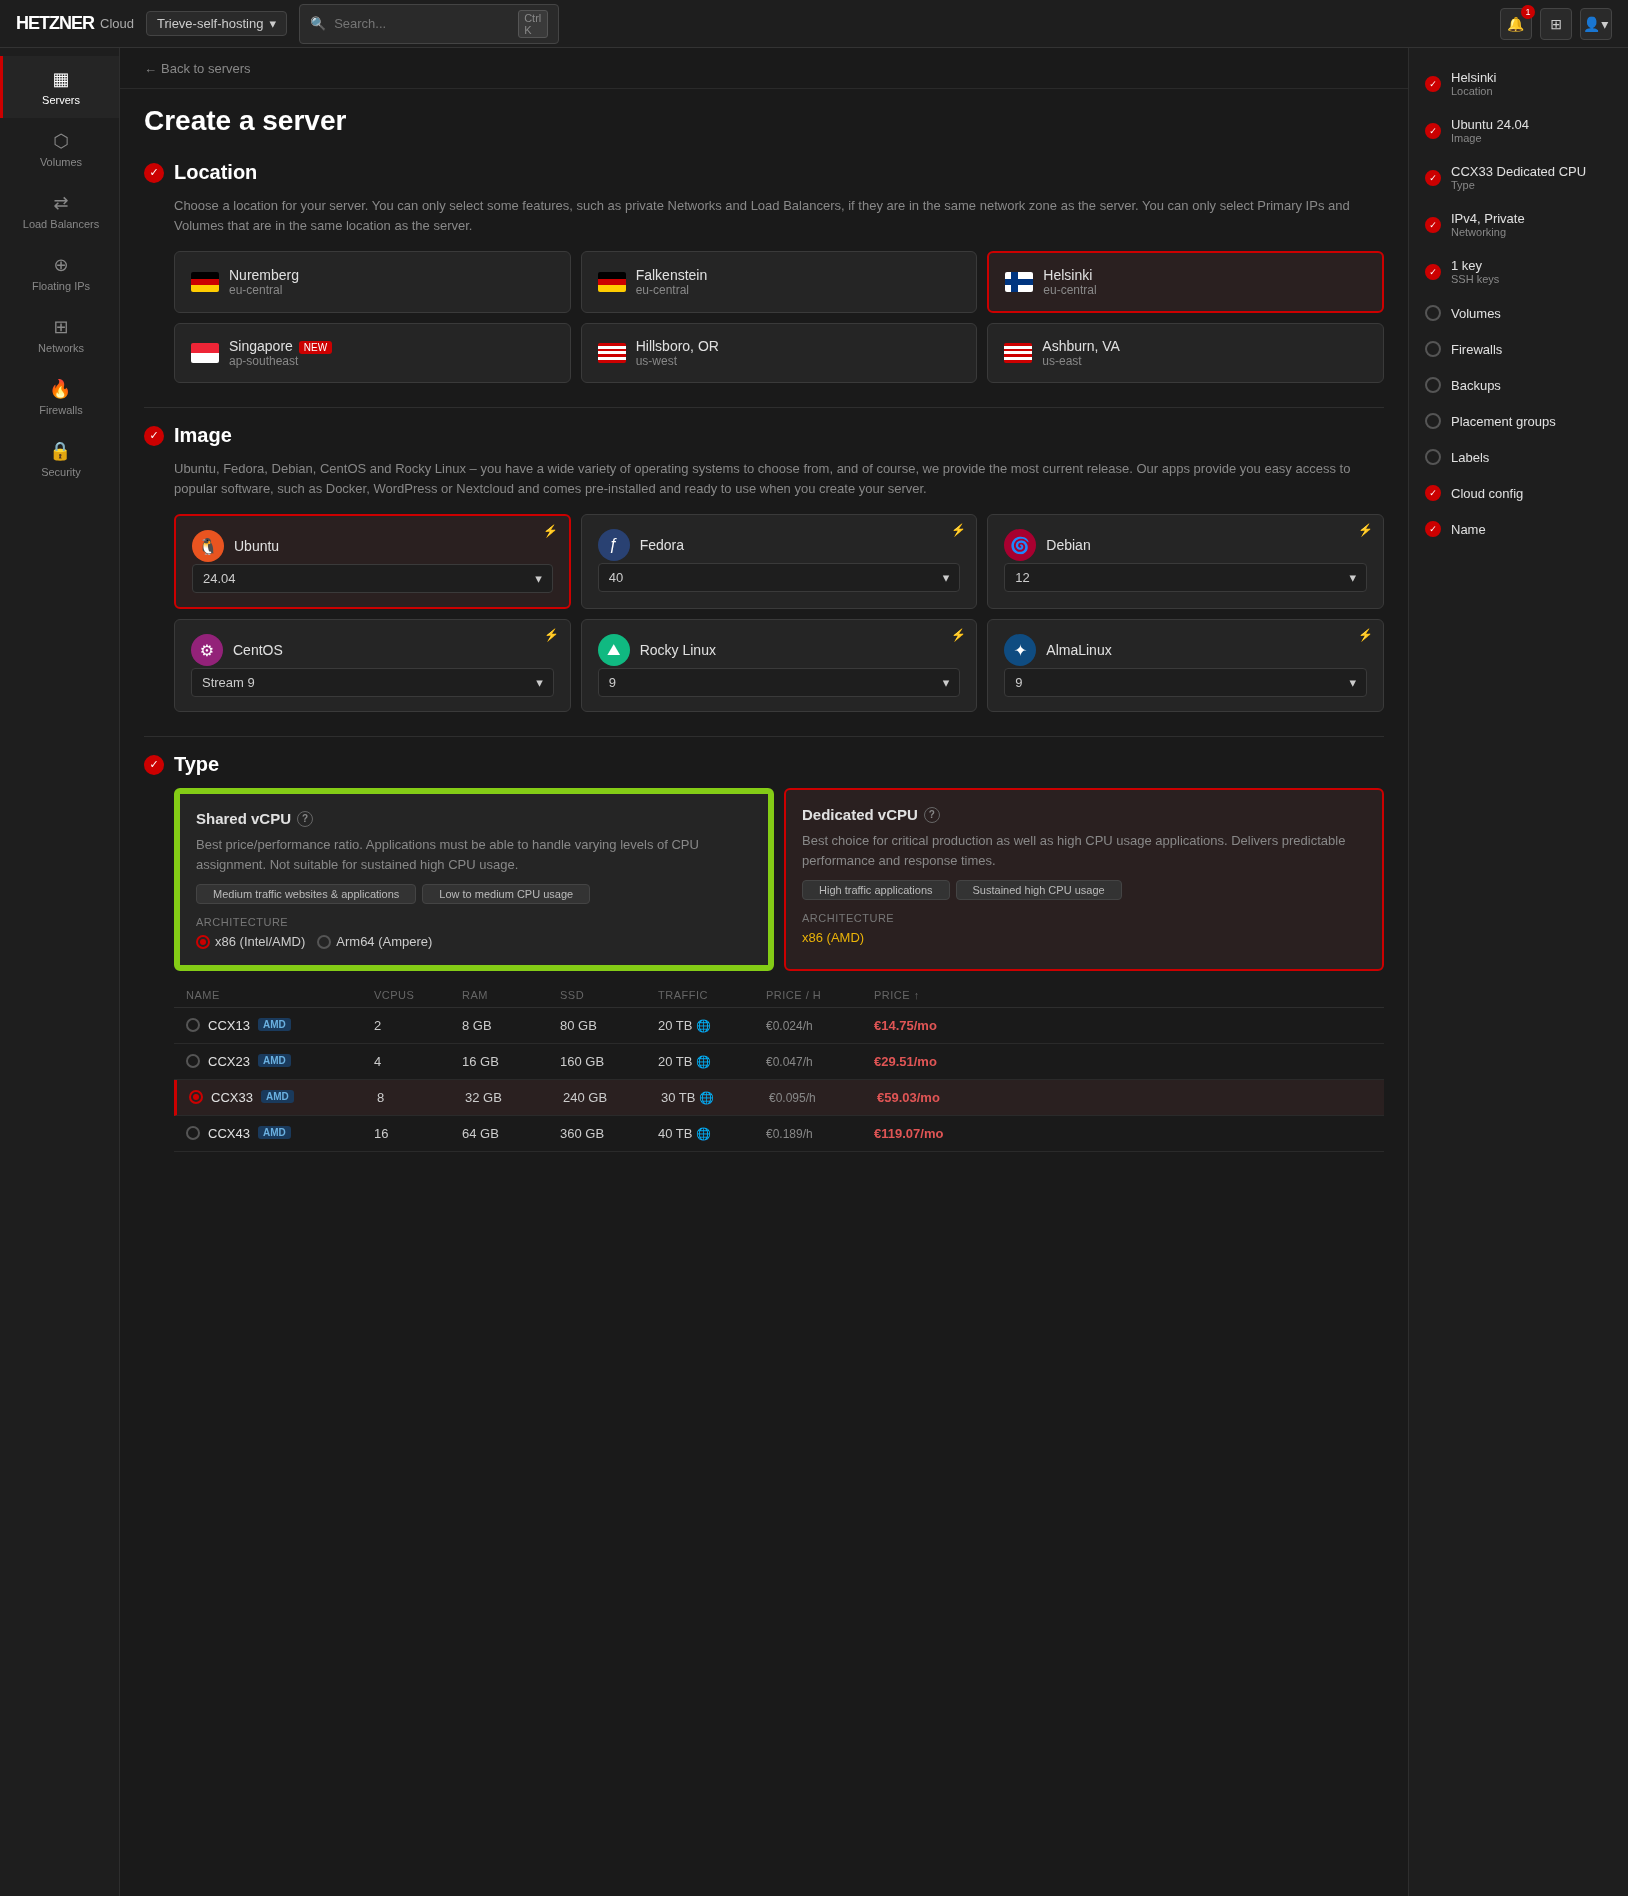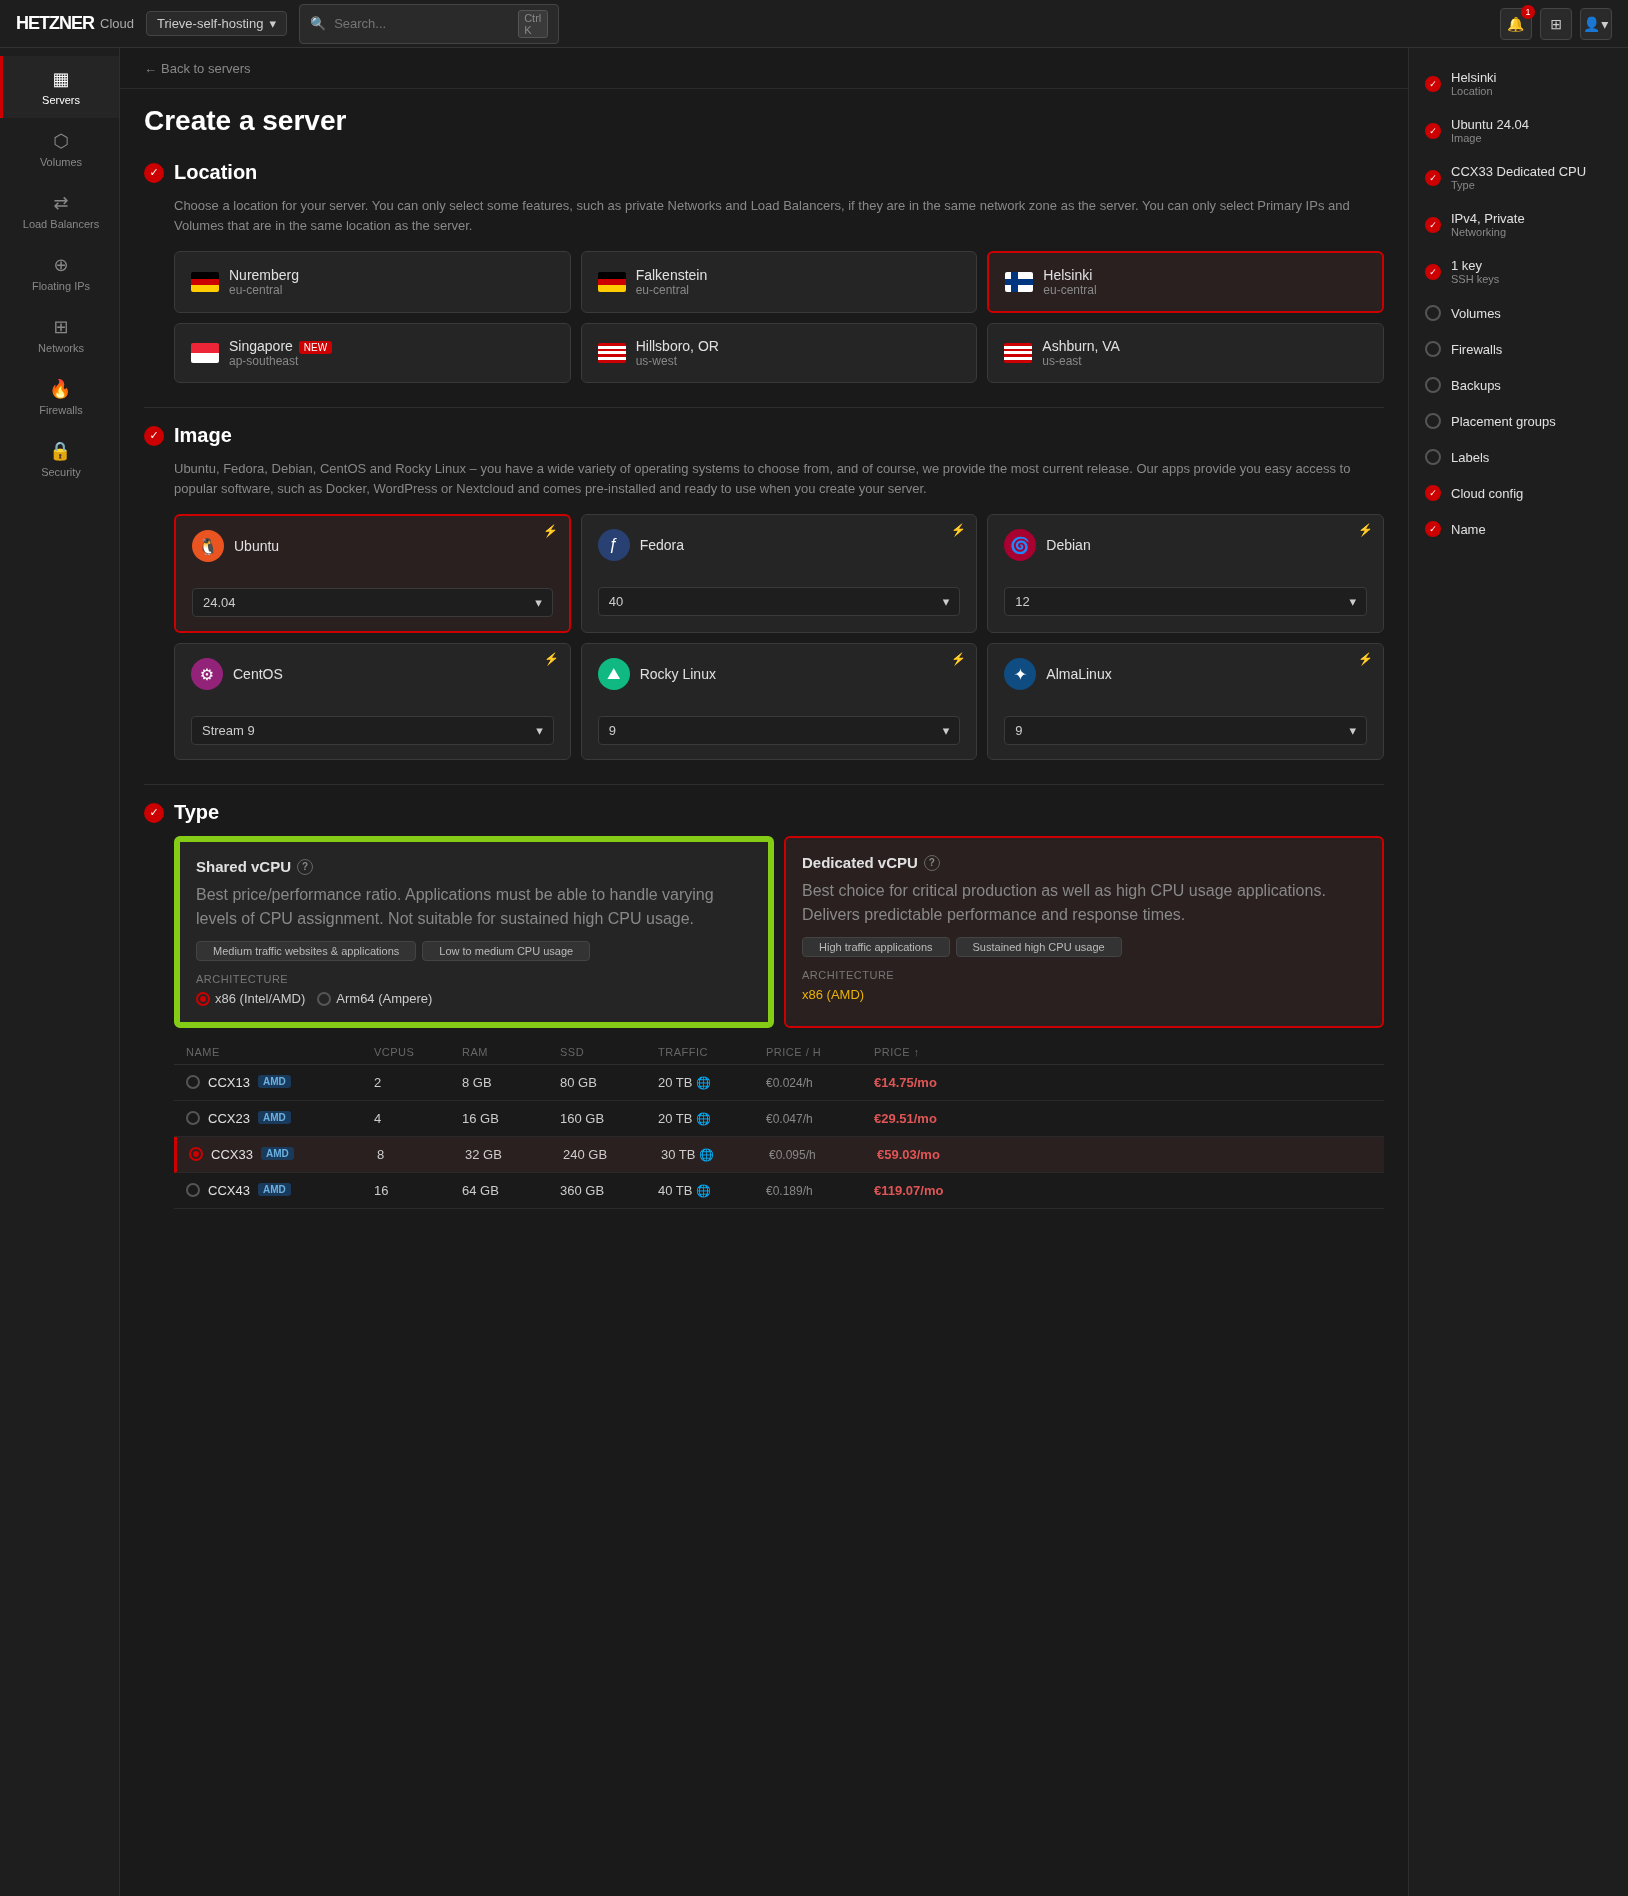--- a/index.html
+++ b/index.html
@@ -65,29 +65,29 @@
     .image-tab { padding: 6px 14px; font-size: 13px; cursor: pointer; border-bottom: 2px solid transparent; color: #888; }
     .image-tab.active { color: #cc4444; border-bottom-color: #cc4444; }
 
     .image-grid { display: grid; grid-template-columns: repeat(3, 1fr); gap: 10px; padding-left: 30px; }
     .image-card { background: #252525; border: 1px solid #3a3a3a; border-radius: 6px; padding: 14px 16px; cursor: pointer; position: relative; }
     .image-card.selected { border: 2px solid #cc0000; background: #2a2020; }
     .image-card-inner { display: flex; align-items: center; gap: 10px; }
     .image-icon { width: 32px; height: 32px; border-radius: 50%; display: flex; align-items: center; justify-content: center; font-size: 18px; }
     .image-name { font-size: 14px; color: #e0e0e0; font-weight: 500; }
     .lightning { position: absolute; top: 8px; right: 10px; color: #f0c040; font-size: 12px; }
-    .image-version { margin-top: 26px; }
+    .image-version { margin-top: 2px; }
     .version-select { background: #1e1e1e; border: 1px solid #3a3a3a; border-radius: 4px; padding: 6px 10px; color: #ccc; font-size: 13px; width: 100%; display: flex; align-items: center; justify-content: space-between; cursor: pointer; }
 
     
     .type-columns { display: grid; grid-template-columns: 1fr 1fr; gap: 10px; padding-left: 30px; }
     .type-card { background: #252525; border: 6px solid #84cc16; border-radius: 6px; padding: 16px; }
     .type-card.selected { border: 2px solid #cc0000; background: #2a2020; }
     .type-card-header { font-size: 15px; font-weight: 600; color: #e0e0e0; margin-bottom: 8px; display: flex; align-items: center; gap: 6px; }
-    .type-card-desc { font-size: 16px; color: #888; line-height: 1.5; margin-bottom: 10px; }
+    .type-card-desc { font-size: 13px; color: #888; line-height: 1.5; margin-bottom: 10px; }
     .tags { display: flex; flex-wrap: wrap; gap: 6px; margin-bottom: 12px; }
     .tag { background: #333; border: 1px solid #444; border-radius: 4px; padding: 3px 16px; font-size: 11px; color: #bbb; }
     .arch-label { font-size: 11px; color: #777; text-transform: uppercase; letter-spacing: 0.5px; margin-bottom: 6px; }
     .arch-options { display: flex; gap: 12px; align-items: center; }
     .arch-option { display: flex; align-items: center; gap: 5px; font-size: 13px; color: #ccc; cursor: pointer; }
     .radio { width: 14px; height: 14px; border-radius: 50%; border: 2px solid #555; display: flex; align-items: center; justify-content: center; }
     .radio.selected { border-color: #cc0000; }
     .radio.selected::after { content: ''; width: 6px; height: 6px; background: #cc0000; border-radius: 50%; }
 
     

